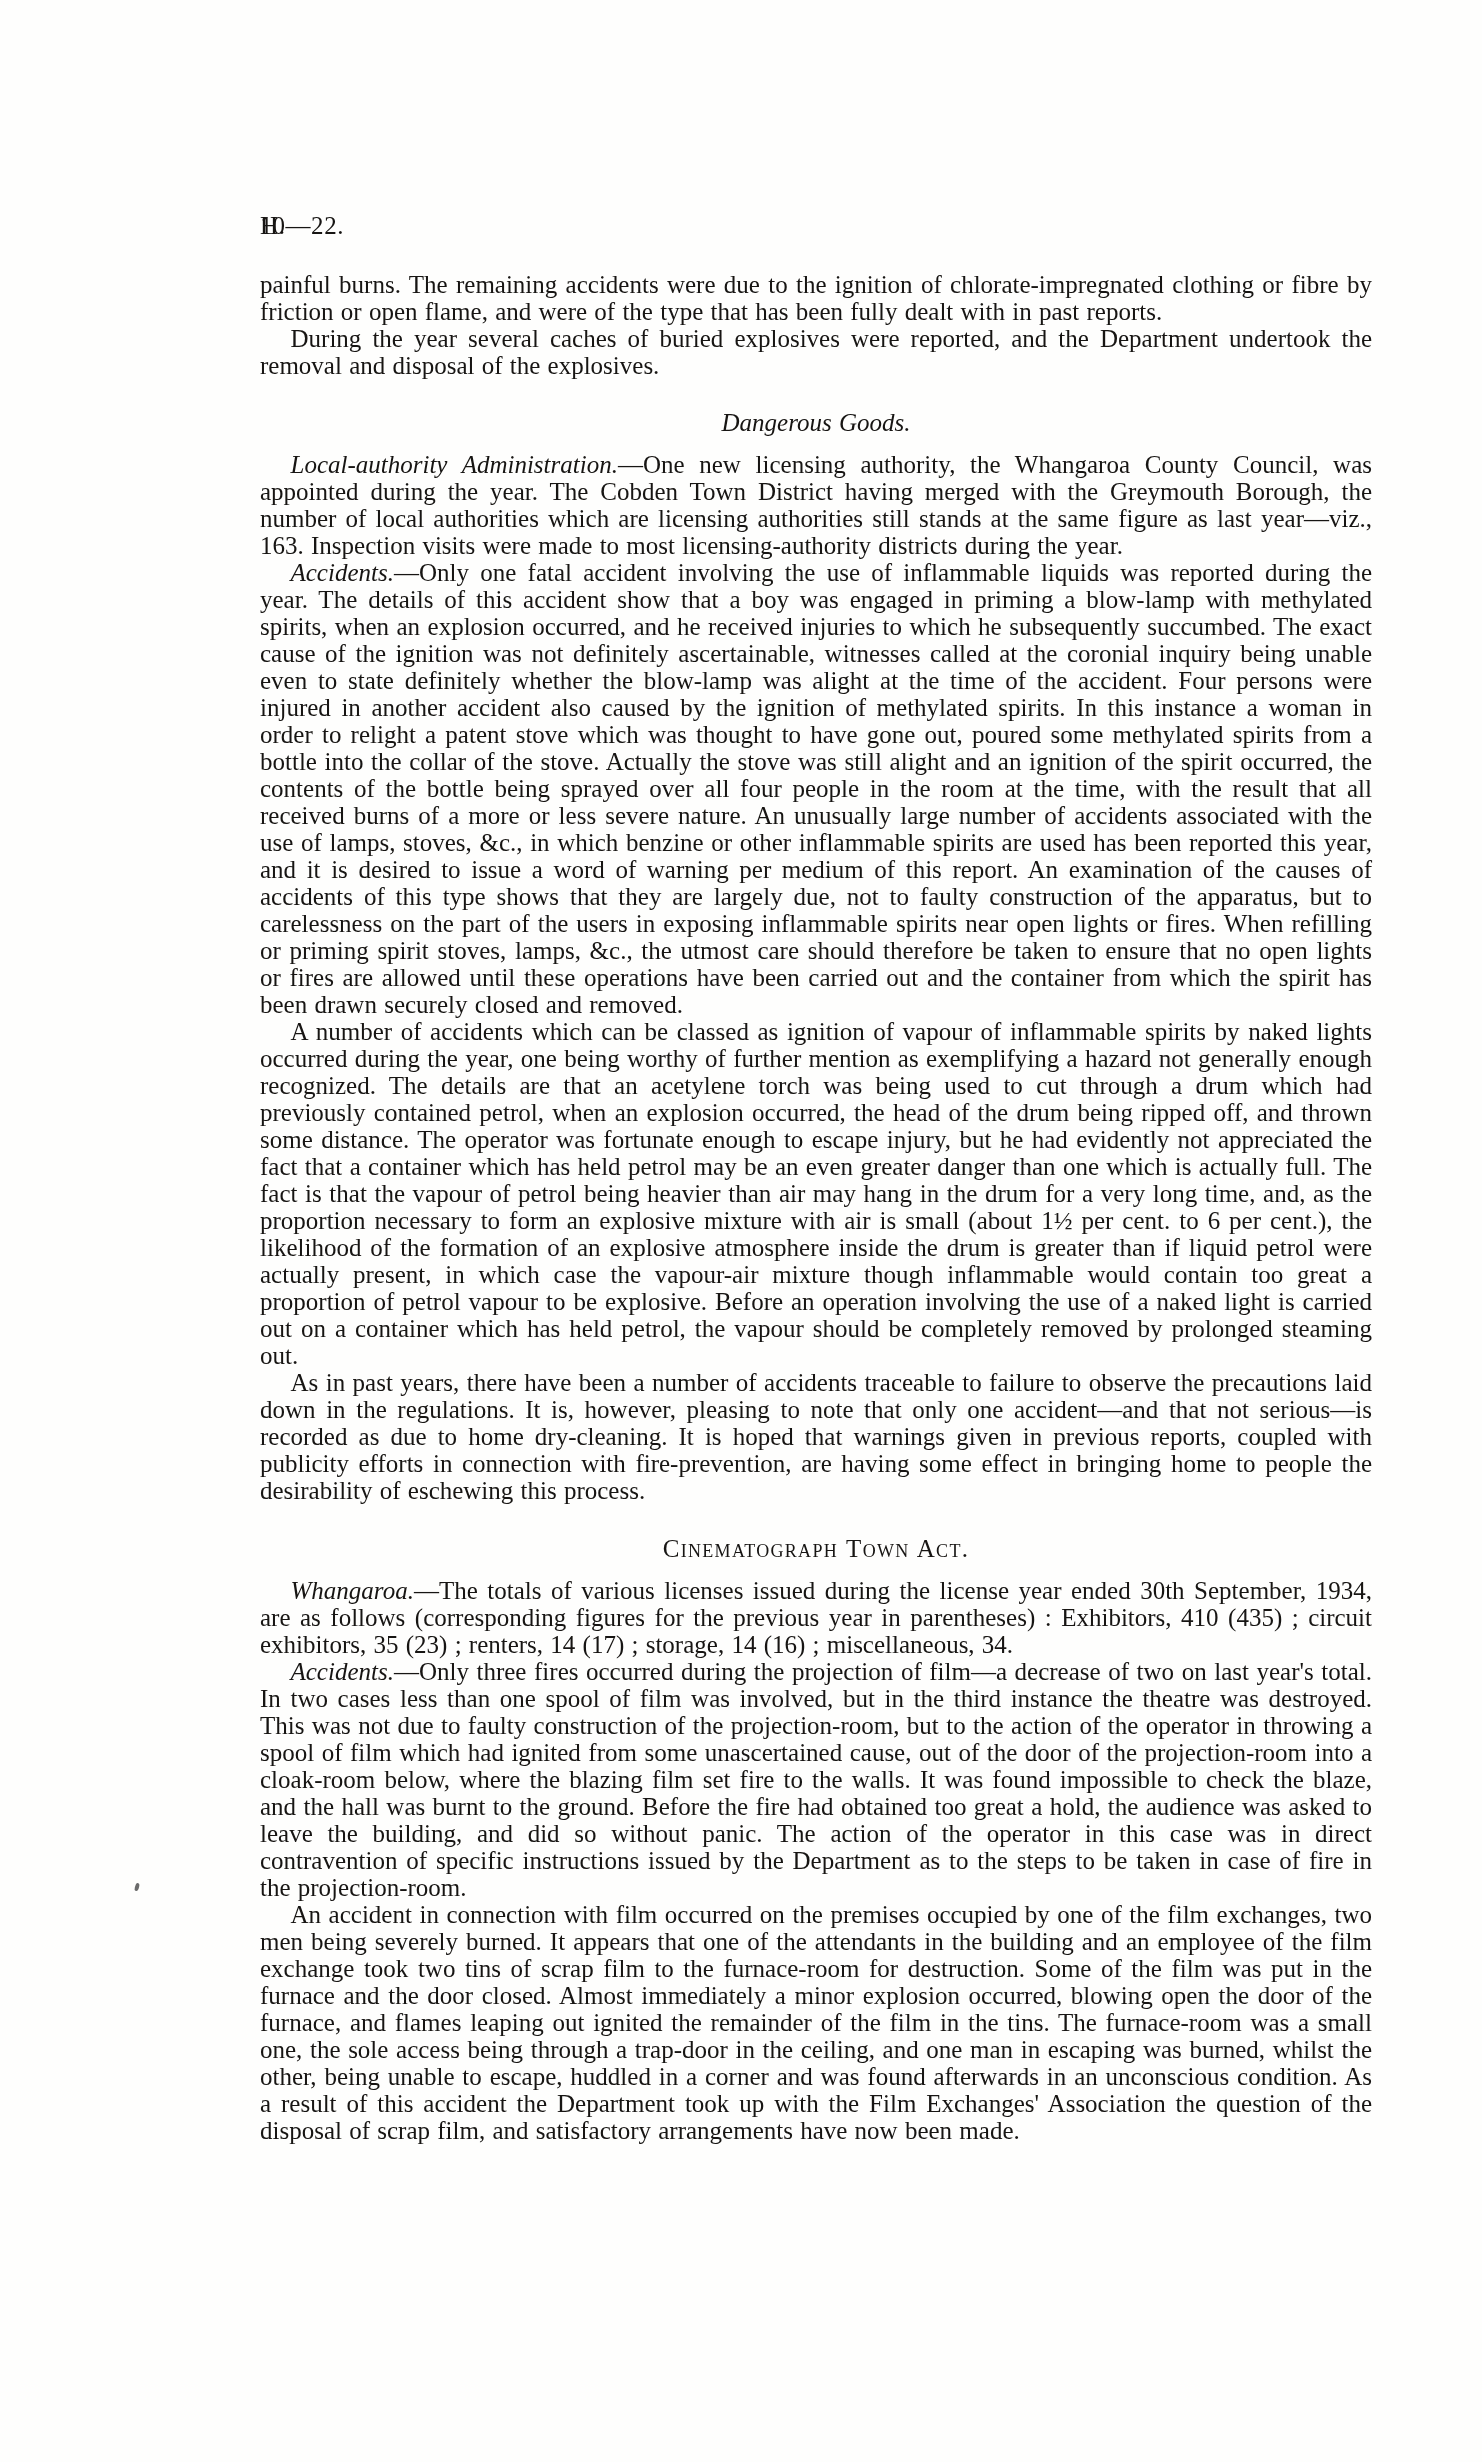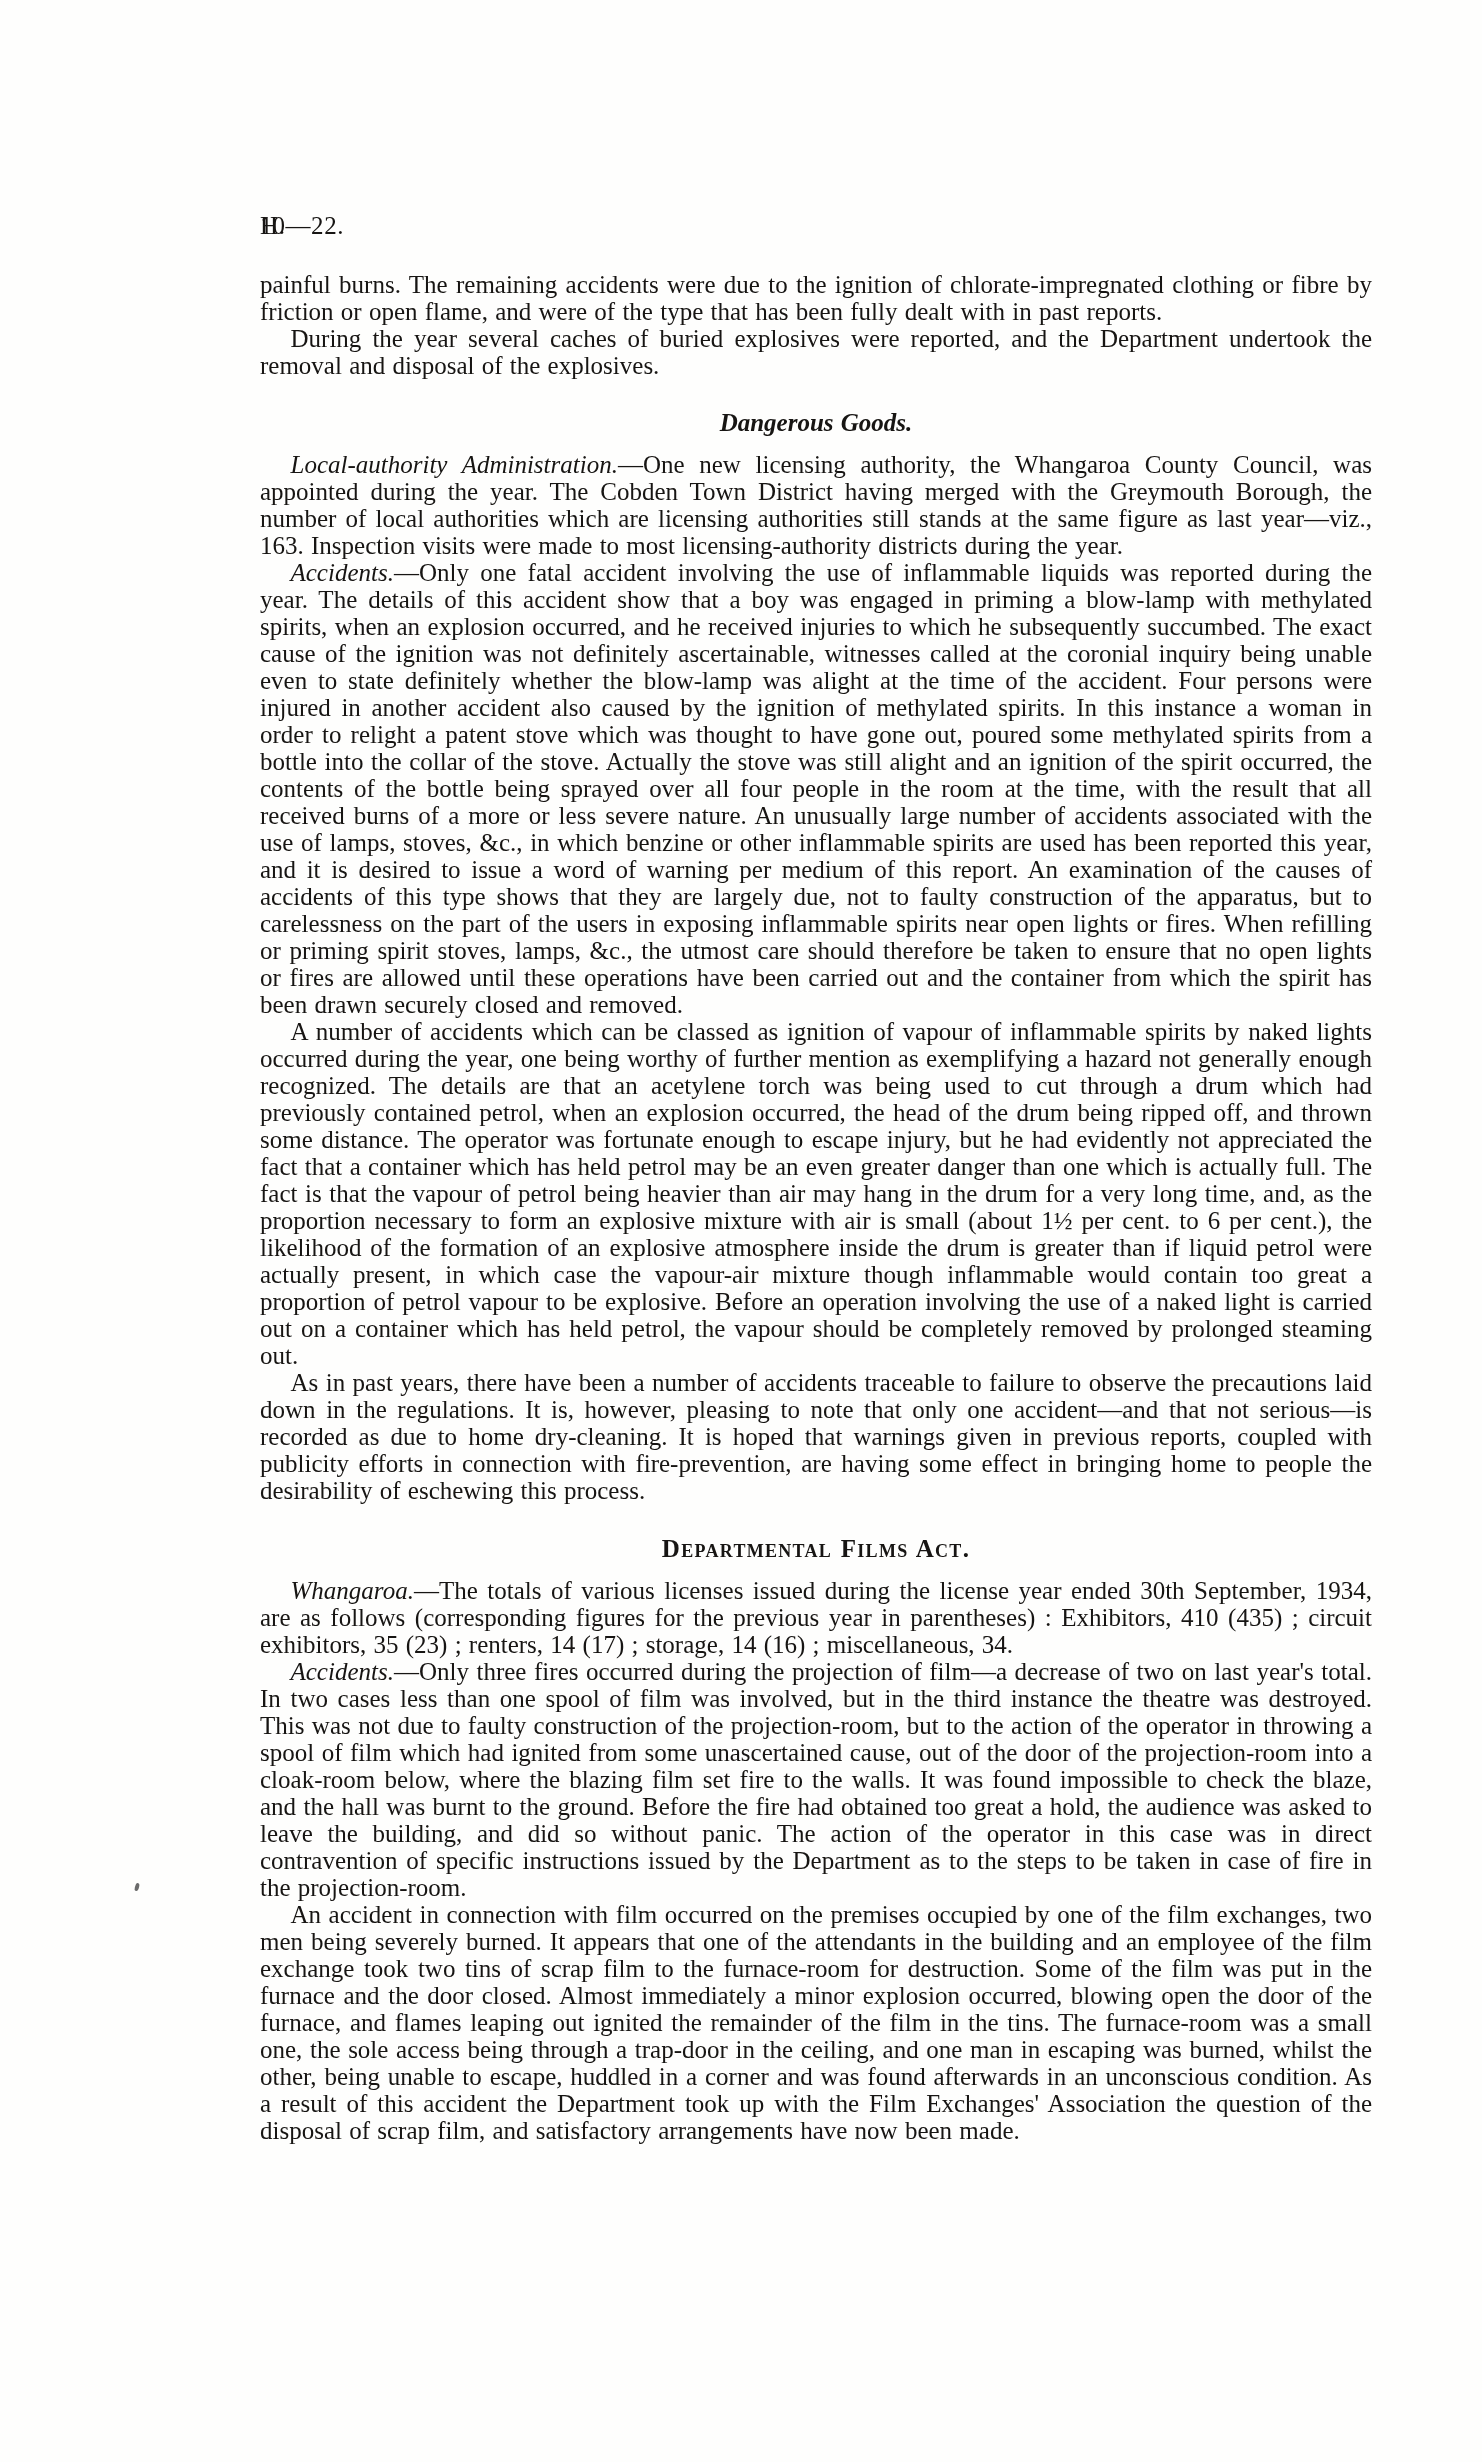--- a/index.html
+++ b/index.html
@@ -40,21 +40,21 @@
     font-size: 25px;
     line-height: 27px;
     text-align: justify;
     word-spacing: 1px;
   }
   .para { margin: 0; }
   .para.indent { text-indent: 30.5px; }
   .para i { font-style: italic; }
   h2.heading {
     font-size: 25px;
-    font-weight: bold;
+    font-weight: normal;
     text-align: center;
     margin: 30.5px 0 15.2px 0;
   }
   h2.heading.italic { font-style: italic; }
   h2.heading.smallcaps {
     font-variant: small-caps;
     letter-spacing: 1.3px;
   }
   
   .speck {
@@ -81,19 +81,19 @@
   </header>
 
   <main class="page-body">
       <p class="para">painful burns. The remaining accidents were due to the ignition of chlorate-impregnated clothing or fibre by friction or open flame, and were of the type that has been fully dealt with in past reports.</p>
       <p class="para indent">During the year several caches of buried explosives were reported, and the Department undertook the removal and disposal of the explosives.</p>
       <h2 class="heading italic">Dangerous Goods.</h2>
       <p class="para indent"><i>Local-authority Administration.</i>—One new licensing authority, the Whangaroa County Council, was appointed during the year. The Cobden Town District having merged with the Greymouth Borough, the number of local authorities which are licensing authorities still stands at the same figure as last year—viz., 163. Inspection visits were made to most licensing-authority districts during the year.</p>
       <p class="para indent"><i>Accidents.</i>—Only one fatal accident involving the use of inflammable liquids was reported during the year. The details of this accident show that a boy was engaged in priming a blow-lamp with methylated spirits, when an explosion occurred, and he received injuries to which he subsequently succumbed. The exact cause of the ignition was not definitely ascertainable, witnesses called at the coronial inquiry being unable even to state definitely whether the blow-lamp was alight at the time of the accident. Four persons were injured in another accident also caused by the ignition of methylated spirits. In this instance a woman in order to relight a patent stove which was thought to have gone out, poured some methylated spirits from a bottle into the collar of the stove. Actually the stove was still alight and an ignition of the spirit occurred, the contents of the bottle being sprayed over all four people in the room at the time, with the result that all received burns of a more or less severe nature. An unusually large number of accidents associated with the use of lamps, stoves, &amp;c., in which benzine or other inflammable spirits are used has been reported this year, and it is desired to issue a word of warning per medium of this report. An examination of the causes of accidents of this type shows that they are largely due, not to faulty construction of the apparatus, but to carelessness on the part of the users in exposing inflammable spirits near open lights or fires. When refilling or priming spirit stoves, lamps, &amp;c., the utmost care should therefore be taken to ensure that no open lights or fires are allowed until these operations have been carried out and the container from which the spirit has been drawn securely closed and removed.</p>
       <p class="para indent">A number of accidents which can be classed as ignition of vapour of inflammable spirits by naked lights occurred during the year, one being worthy of further mention as exemplifying a hazard not generally enough recognized. The details are that an acetylene torch was being used to cut through a drum which had previously contained petrol, when an explosion occurred, the head of the drum being ripped off, and thrown some distance. The operator was fortunate enough to escape injury, but he had evidently not appreciated the fact that a container which has held petrol may be an even greater danger than one which is actually full. The fact is that the vapour of petrol being heavier than air may hang in the drum for a very long time, and, as the proportion necessary to form an explosive mixture with air is small (about 1½ per cent. to 6 per cent.), the likelihood of the formation of an explosive atmosphere inside the drum is greater than if liquid petrol were actually present, in which case the vapour-air mixture though inflammable would contain too great a proportion of petrol vapour to be explosive. Before an operation involving the use of a naked light is carried out on a container which has held petrol, the vapour should be completely removed by prolonged steaming out.</p>
       <p class="para indent">As in past years, there have been a number of accidents traceable to failure to observe the precautions laid down in the regulations. It is, however, pleasing to note that only one accident—and that not serious—is recorded as due to home dry-cleaning. It is hoped that warnings given in previous reports, coupled with publicity efforts in connection with fire-prevention, are having some effect in bringing home to people the desirability of eschewing this process.</p>
-      <h2 class="heading smallcaps">Departmental Films Act.</h2>
+      <h2 class="heading smallcaps">Cinematograph Town Act.</h2>
       <p class="para indent"><i>Whangaroa.</i>—The totals of various licenses issued during the license year ended 30th September, 1934, are as follows (corresponding figures for the previous year in parentheses) : Exhibitors, 410 (435) ; circuit exhibitors, 35 (23) ; renters, 14 (17) ; storage, 14 (16) ; miscellaneous, 34.</p>
       <p class="para indent"><i>Accidents.</i>—Only three fires occurred during the projection of film—a decrease of two on last year's total. In two cases less than one spool of film was involved, but in the third instance the theatre was destroyed. This was not due to faulty construction of the projection-room, but to the action of the operator in throwing a spool of film which had ignited from some unascertained cause, out of the door of the projection-room into a cloak-room below, where the blazing film set fire to the walls. It was found impossible to check the blaze, and the hall was burnt to the ground. Before the fire had obtained too great a hold, the audience was asked to leave the building, and did so without panic. The action of the operator in this case was in direct contravention of specific instructions issued by the Department as to the steps to be taken in case of fire in the projection-room.</p>
       <p class="para indent">An accident in connection with film occurred on the premises occupied by one of the film exchanges, two men being severely burned. It appears that one of the attendants in the building and an employee of the film exchange took two tins of scrap film to the furnace-room for destruction. Some of the film was put in the furnace and the door closed. Almost immediately a minor explosion occurred, blowing open the door of the furnace, and flames leaping out ignited the remainder of the film in the tins. The furnace-room was a small one, the sole access being through a trap-door in the ceiling, and one man in escaping was burned, whilst the other, being unable to escape, huddled in a corner and was found afterwards in an unconscious condition. As a result of this accident the Department took up with the Film Exchanges' Association the question of the disposal of scrap film, and satisfactory arrangements have now been made.</p>
     </main>
 </div>
 
 
 </body></html>

